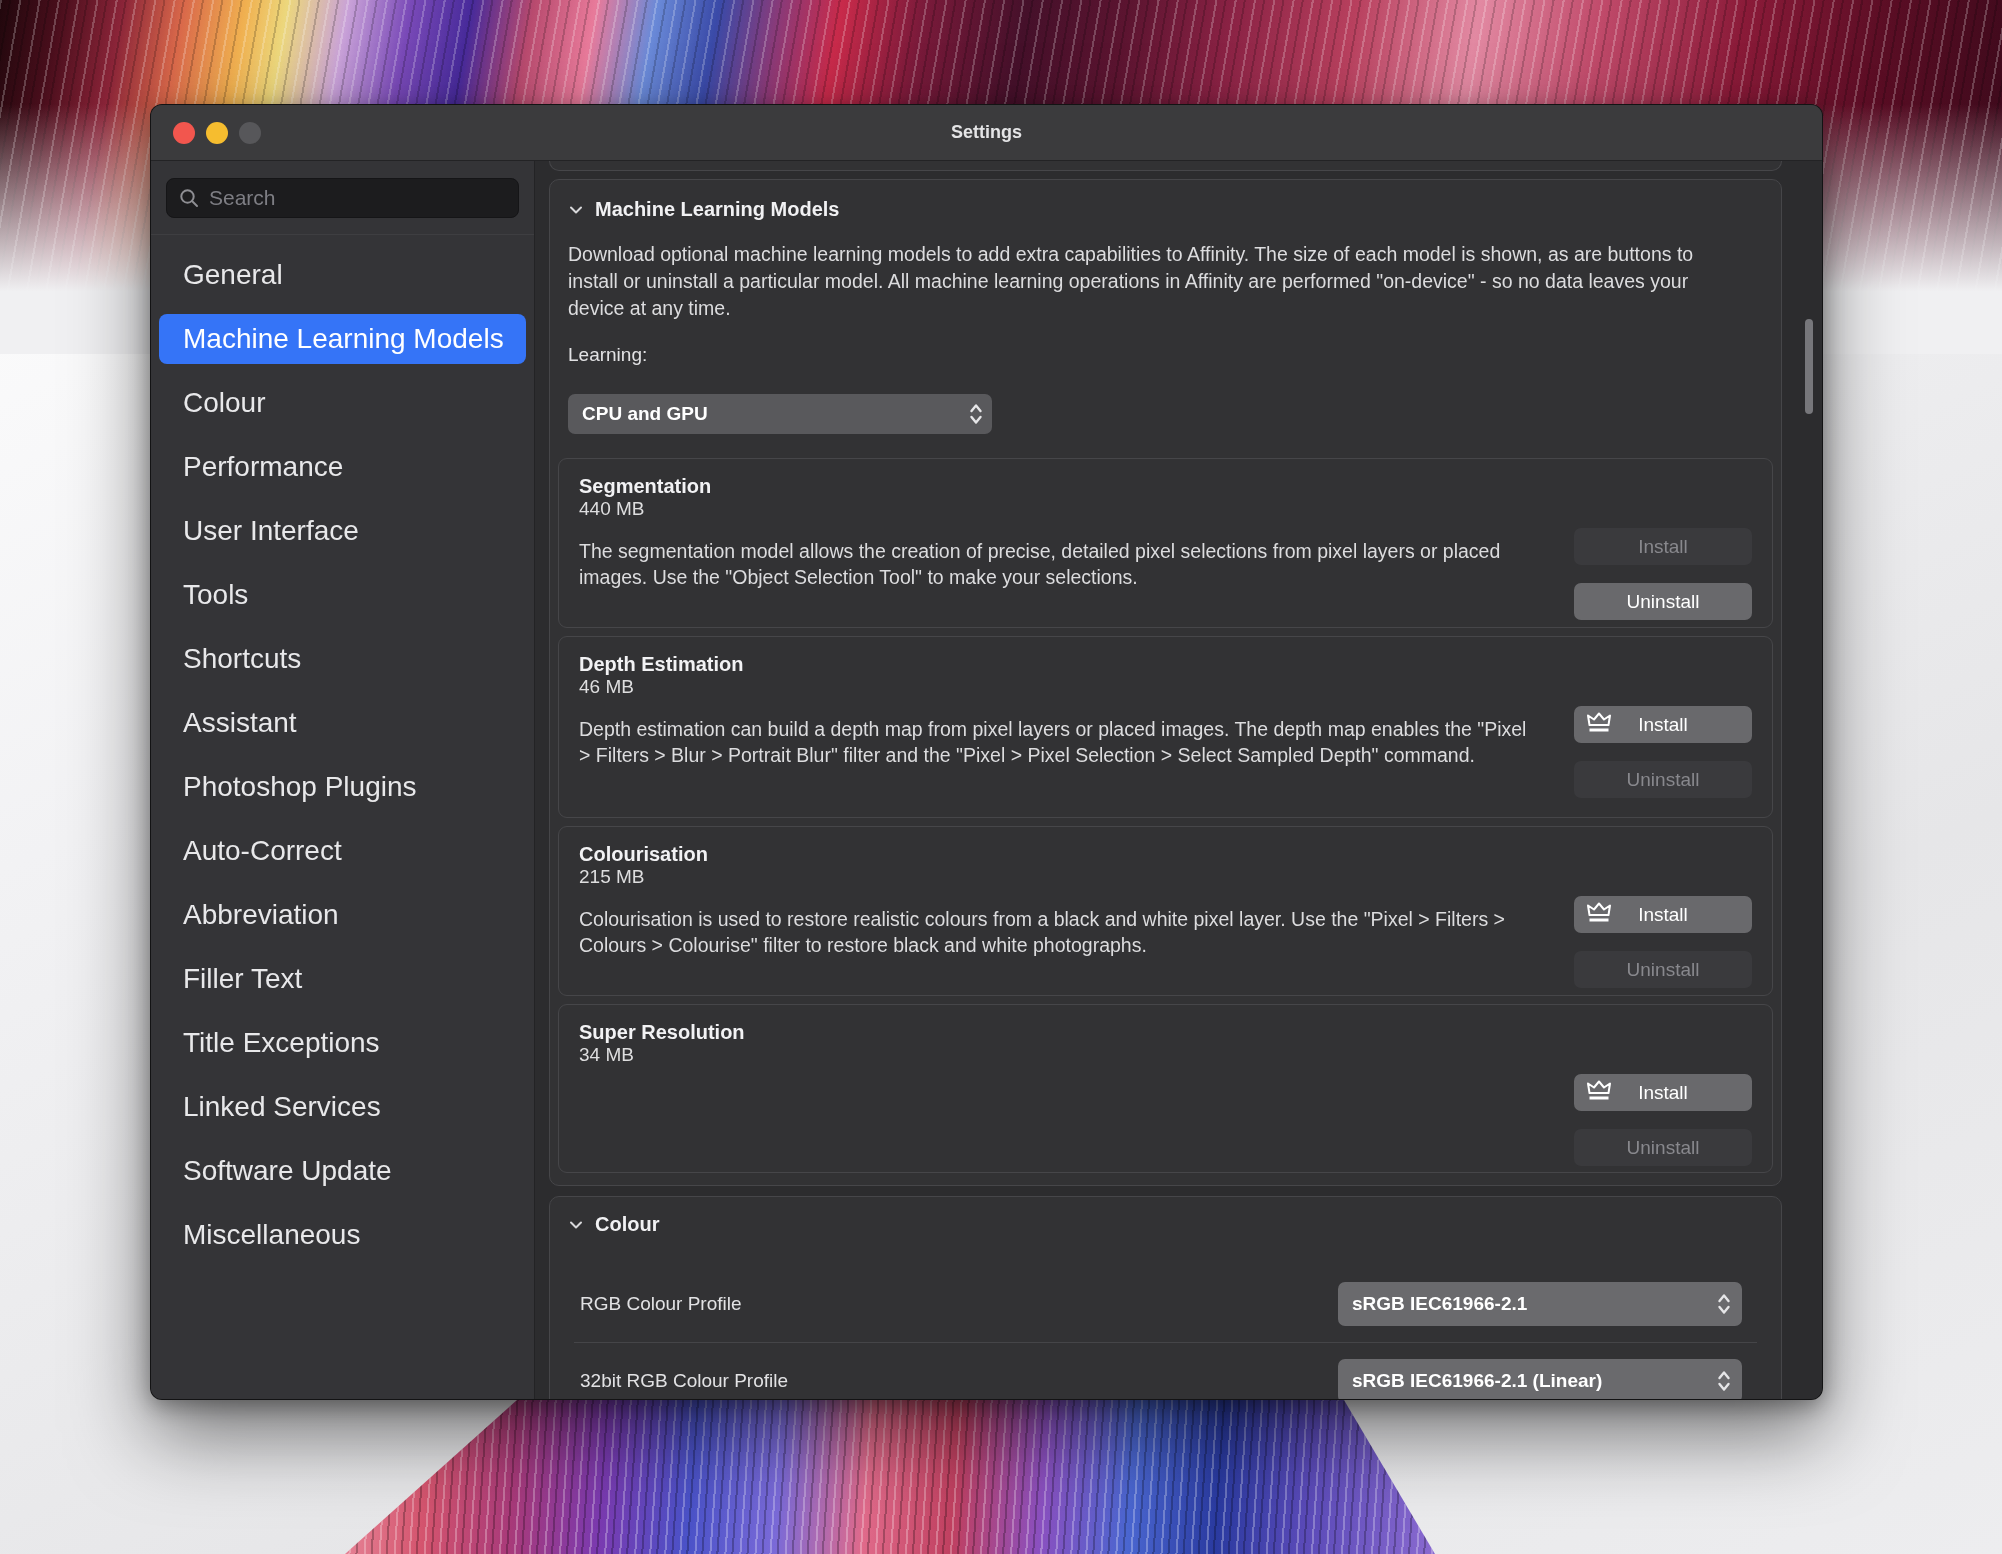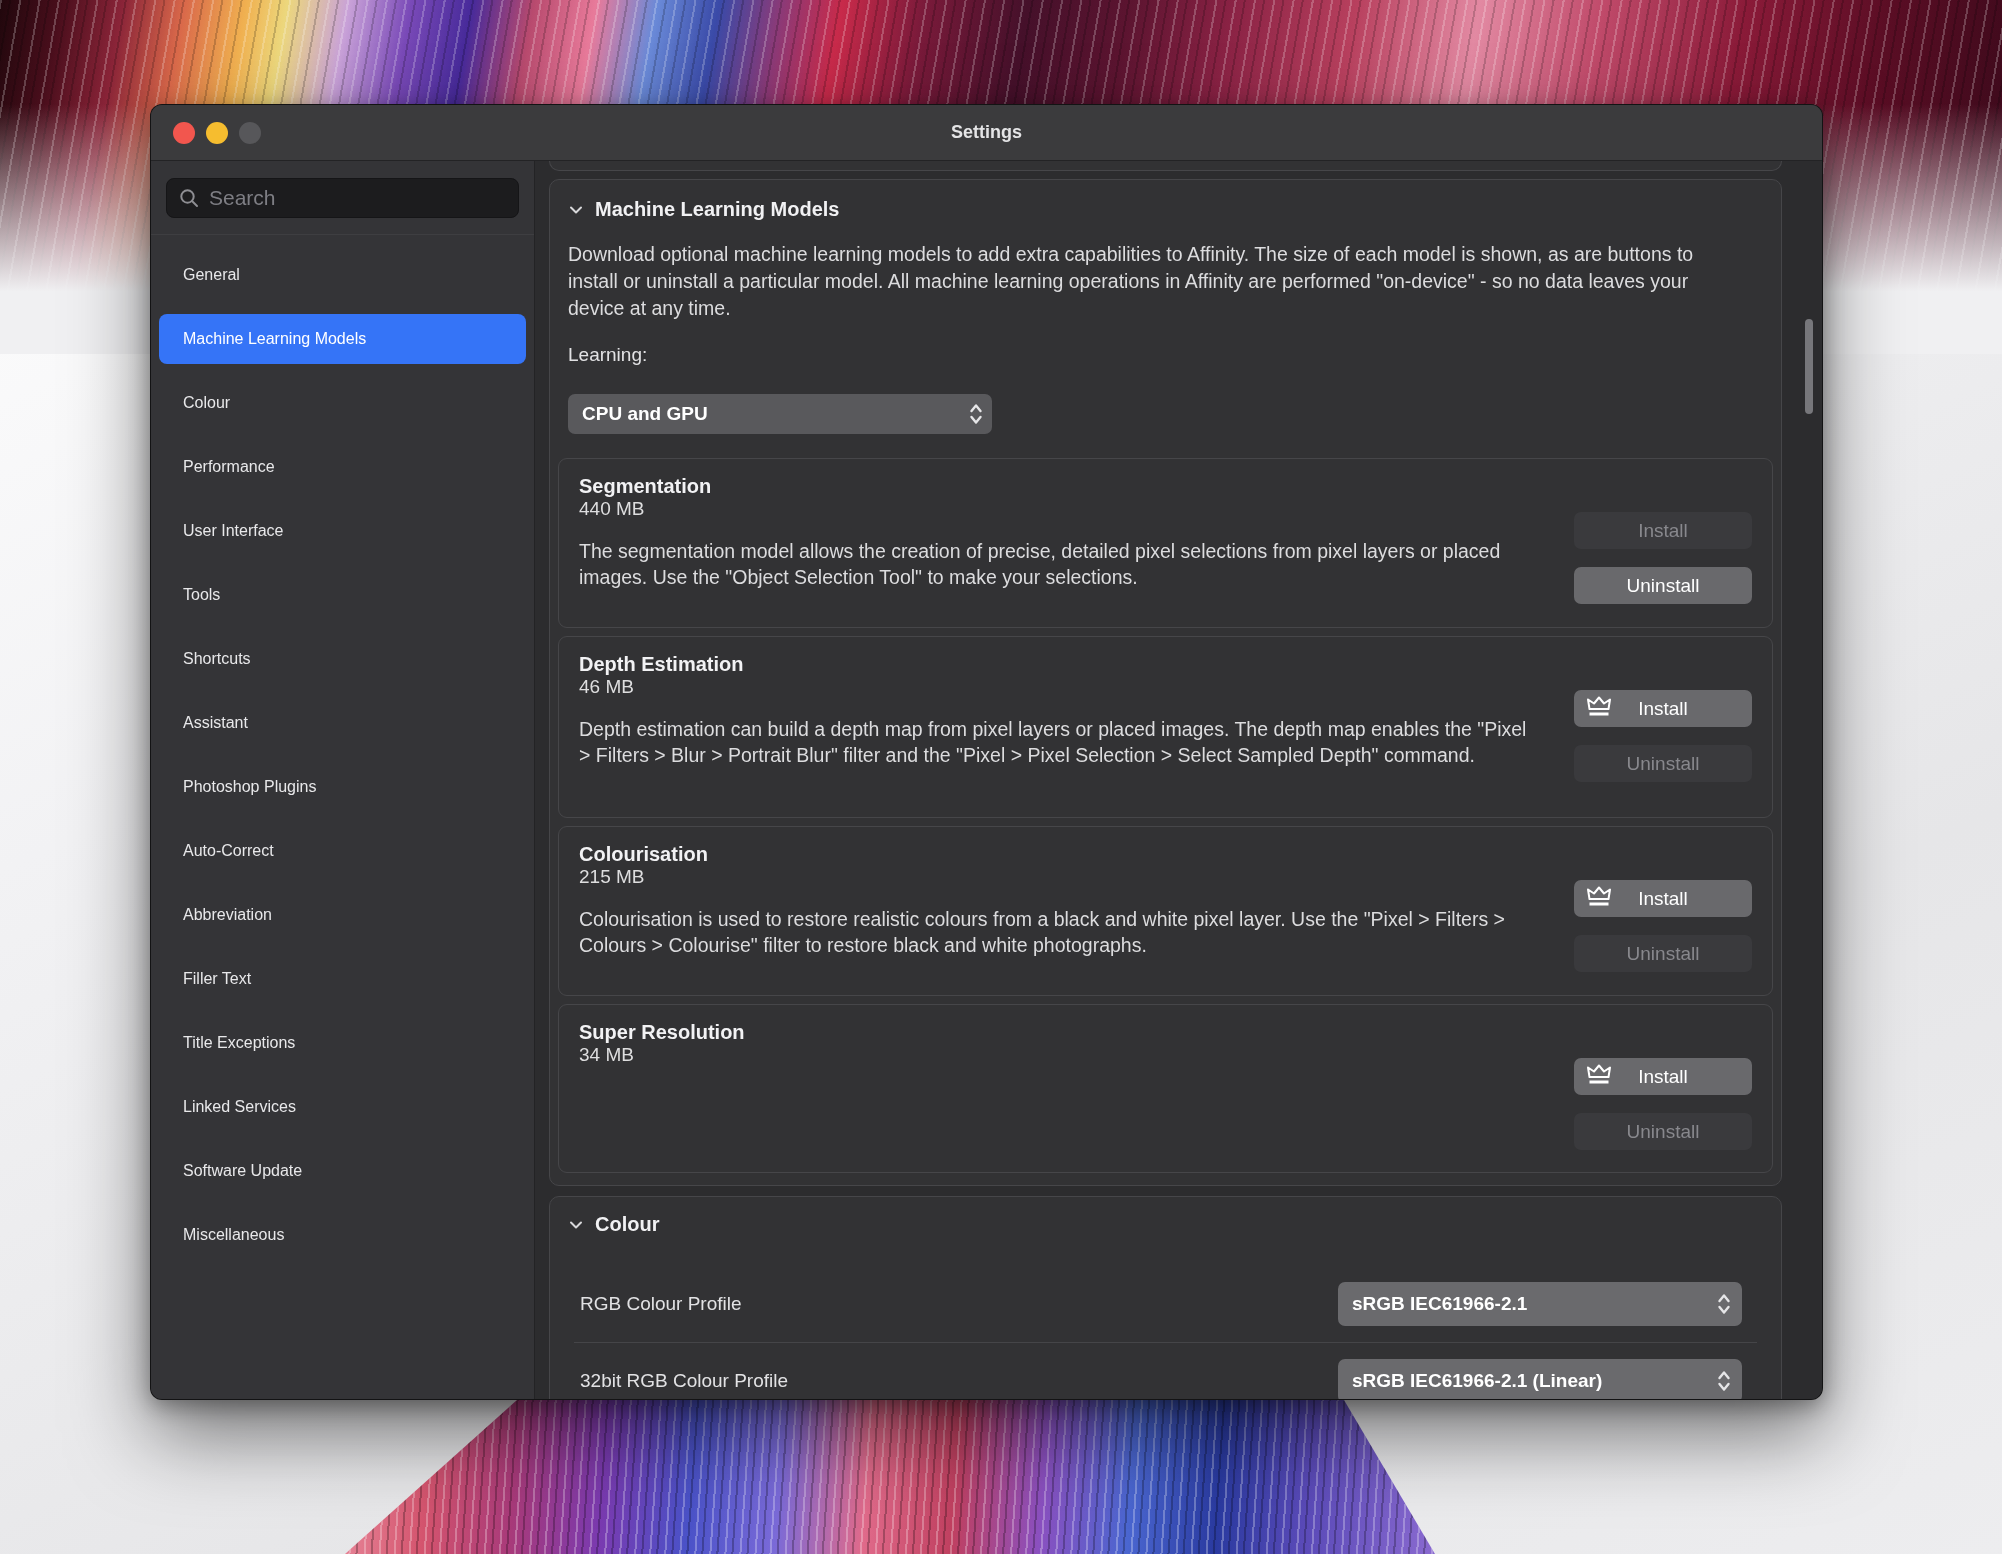--- a/index.html
+++ b/index.html
@@ -48,21 +48,21 @@
   
   .sidebar { width:384px; background:#343437; border-right:1px solid #232325; padding-top:17px; }
   .search { margin:0 15px; height:40px; background:#1c1c1e; border:1px solid #151517;
     border-radius:8px; display:flex; align-items:center; gap:9px; padding:0 11px; }
   .search input { flex:1; background:transparent; border:none; outline:none;
     font-size:21px; color:#cfcfd4; font-family:"Liberation Sans", sans-serif; }
   .search input::placeholder { color:#7e7e84; }
   .side-sep { height:1px; background:#3e3e41; margin-top:16px; }
   .side-list { padding-top:15px; }
   .side-item { height:50px; line-height:50px; margin:0 8px 14px; padding-left:24px;
-    border-radius:8px; font-size:16px; color:#e8e8ea; cursor:default; white-space:nowrap; }
+    border-radius:8px; font-size:28px; color:#e8e8ea; cursor:default; white-space:nowrap; }
   .side-item.selected { background:#3574f7; color:#ffffff; }
 
   
   .content { flex:1; position:relative; background:#2c2c2e; }
   .panel-sliver { position:absolute; top:0; left:14px; right:40px; height:10px;
     border:1px solid #464649; border-top:none; border-radius:0 0 10px 10px; background:#323234; }
   .panel { position:absolute; left:14px; right:40px; border:1px solid #464649;
     border-radius:10px; background:#323234; }
   .panel.ml { top:18px; height:1007px; }
   .panel.colour { top:1035px; height:300px; }
@@ -82,21 +82,21 @@
   .select .val { font-size:19px; font-weight:700; color:#ffffff; }
   .select .updown { margin-left:auto; display:flex; }
 
   .cards { margin:24px 8px 0; display:flex; flex-direction:column; gap:8px; }
   .card { border:1px solid #464649; border-radius:9px; position:relative; padding:16px 20px; }
   .card.h1 { height:170px; } .card.h2 { height:182px; } .card.h3 { height:170px; } .card.h4 { height:169px; }
   .card-head { display:flex; justify-content:space-between; align-items:baseline;flex-direction:column; }
   .card-title { font-size:20px; font-weight:700; color:#f2f2f4; }
   .card-size { font-size:19px; color:#dededf; }
   .card-desc { margin-top:18px; max-width:960px; font-size:19.5px; line-height:26px; color:#dcdcde; }
-  .btn-col { position:absolute; right:20px; top:53px; width:178px; display:flex; flex-direction:column; gap:18px; }
+  .btn-col { position:absolute; right:20px; top:69px; width:178px; display:flex; flex-direction:column; gap:18px; }
   .btn { height:37px; border-radius:7px; display:flex; align-items:center; justify-content:center;
     font-size:19px; position:relative; cursor:default; }
   .btn.on  { background:#69696c; color:#ffffff; }
   .btn.off { background:#3a3a3d; color:#88888d; }
   .btn .crown { position:absolute; left:12px; top:50%; transform:translateY(-50%); }
 
   .crow { position:absolute; left:0; right:0; }
   .crow .rlabel { position:absolute; left:30px; top:50%; transform:translateY(-50%);
     font-size:19px; color:#e2e2e4; }
   .row-select { position:absolute; right:39px; top:0; width:404px; height:44px;

